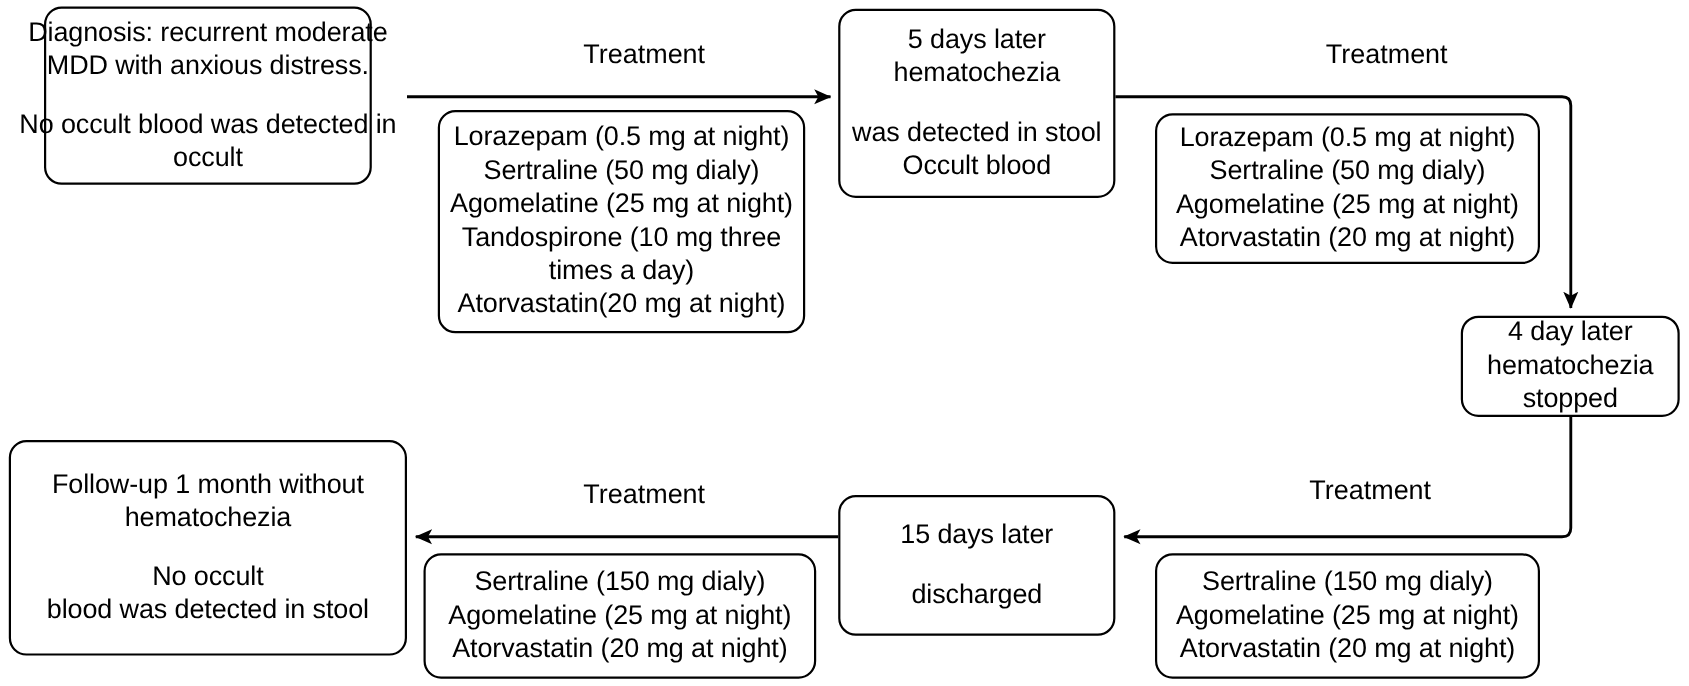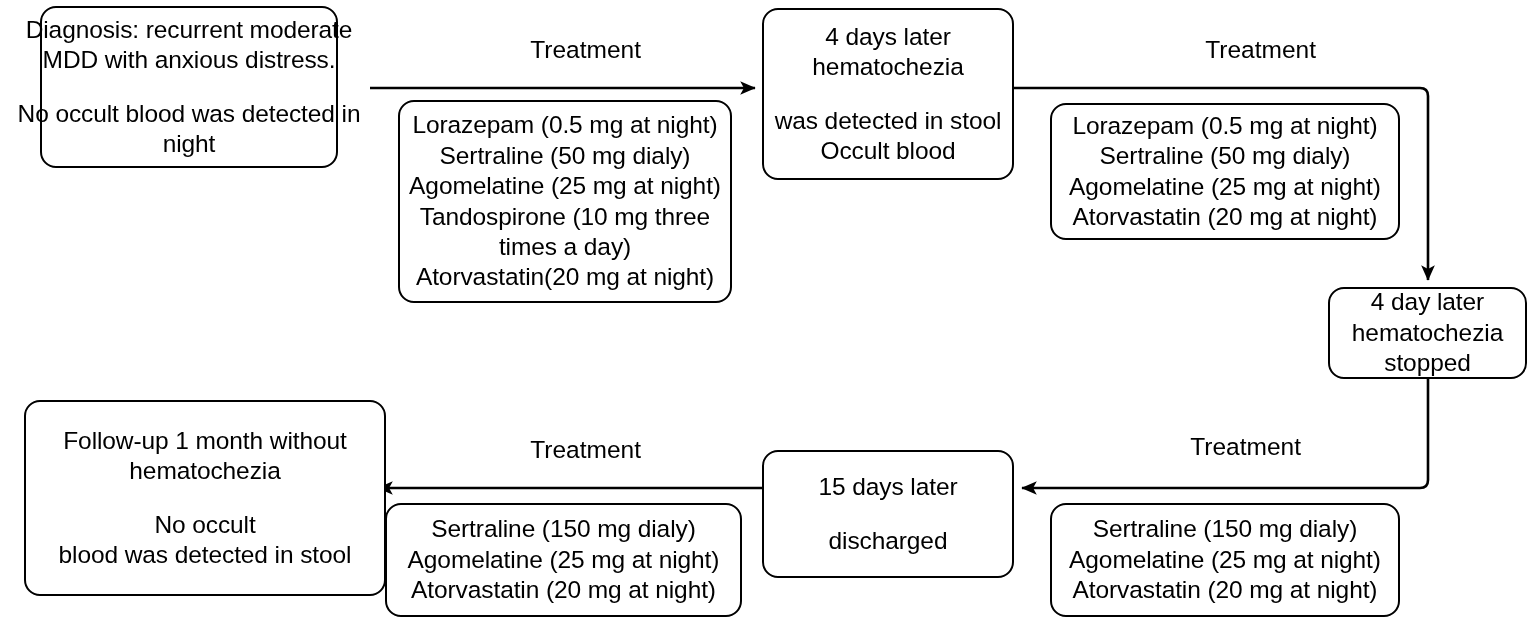--- a/index.html
+++ b/index.html
@@ -51,21 +51,21 @@
     text-align: right;
     background: #ffffff;
     padding: 0 6px;
   }
 
   
   #node-diagnosis      { left: 8px;    top: 6px;  width: 298px; height: 162px; margin-left: 32px; }
   #node-day4           { left: 762px;  top: 8px;   width: 252px; height: 172px; }
   #node-day1-stopped   { left: 1328px; top: 287px; width: 199px; height: 92px;  }
   #node-day15          { left: 762px;  top: 450px; width: 252px; height: 128px; }
-  #node-followup       { left: 24px;    top: 400px; width: 362px; height: 196px; text-align: right; }
+  #node-followup       { left: 8px;    top: 400px; width: 362px; height: 196px; text-align: right; }
 
   #tx-box-1 { left: 398px;  top: 100px; width: 334px; height: 203px; font-size: 24.5px; }
   #tx-box-2 { left: 1050px; top: 103px; width: 350px; height: 137px; font-size: 24.5px; }
   #tx-box-3 { left: 385px;  top: 503px; width: 357px; height: 114px; font-size: 24.5px; }
   #tx-box-4 { left: 1050px; top: 503px; width: 350px; height: 114px; font-size: 24.5px; }
 
   #lbl-tx-1 { left: 495px;  top: 35px;  width: 140px; }
   #lbl-tx-2 { left: 1170px; top: 35px;  width: 140px; }
   #lbl-tx-3 { left: 495px;  top: 435px; width: 140px; }
   #lbl-tx-4 { left: 1155px; top: 432px; width: 140px; }
@@ -89,25 +89,25 @@
     <path d="M 1428 379 L 1428 480 Q 1428 488 1420 488 L 1022 488" fill="none" stroke="#000" stroke-width="2.6" marker-end="url(#arrow-r)"></path>
 
     <path d="M 762 488 L 378 488" fill="none" stroke="#000" stroke-width="2.6" marker-end="url(#arrow-r)"></path>
   </svg>
 
   <div class="node" id="node-diagnosis">
     <span class="line">Diagnosis: recurrent moderate</span>
     <span class="line">MDD with anxious distress.</span>
     <span class="gap"></span>
     <span class="line">No occult blood was detected in</span>
-    <span class="line">night</span>
+    <span class="line">occult</span>
   </div>
 
   <div class="node" id="node-day4">
-    <span class="line">4 days later</span>
+    <span class="line">5 days later</span>
     <span class="line">hematochezia</span>
     <span class="gap"></span>
     <span class="line">was detected in stool</span>
     <span class="line">Occult blood</span>
   </div>
 
   <div class="node" id="node-day1-stopped">
     <span class="line">4 day later</span>
     <span class="line">hematochezia</span>
     <span class="line">stopped</span>

